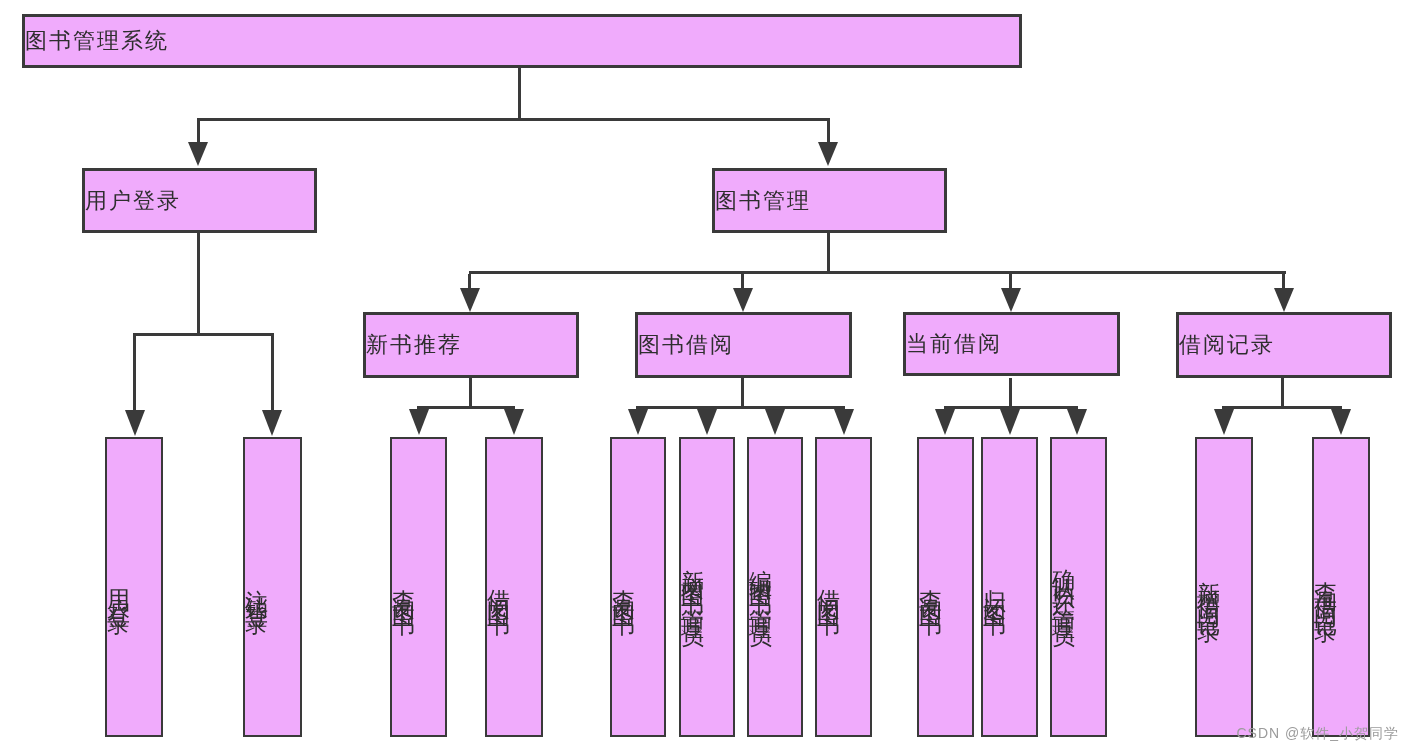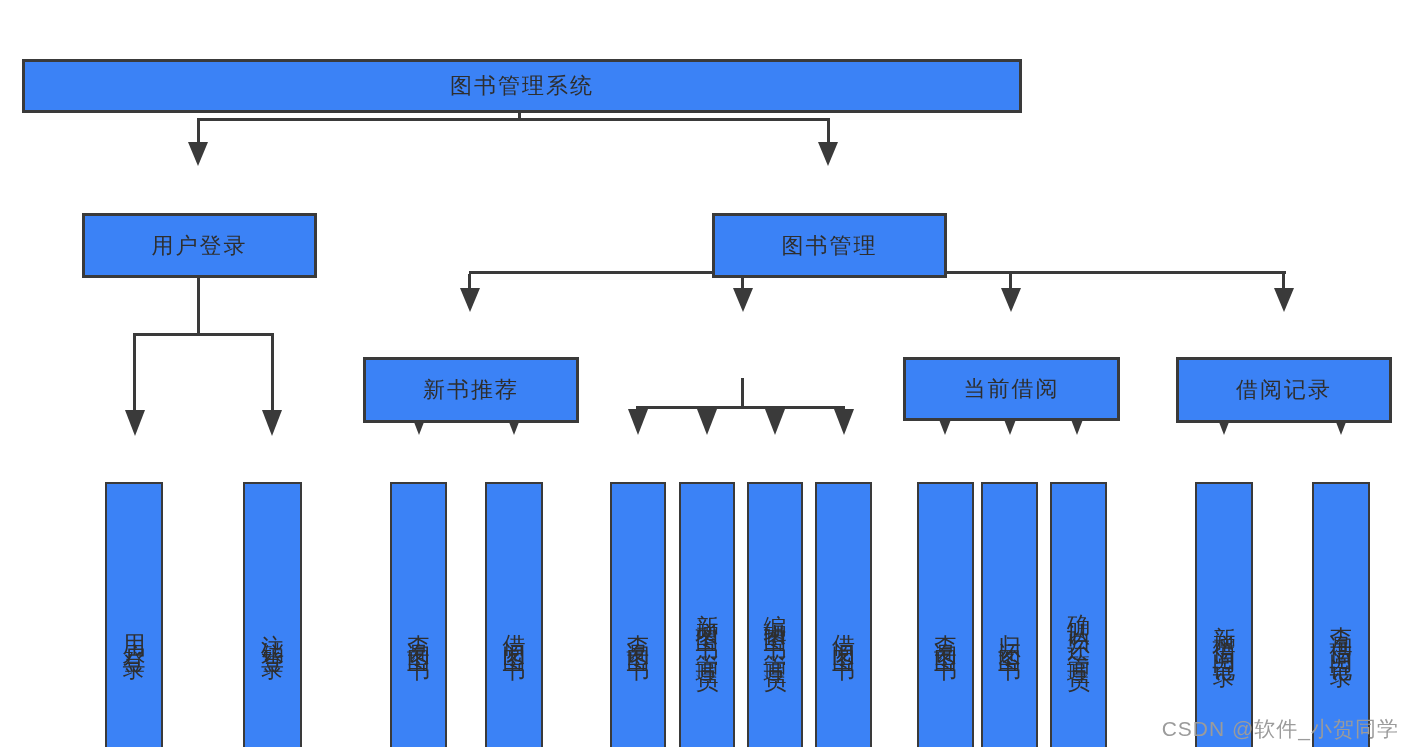--- a/index.html
+++ b/index.html
@@ -4,41 +4,41 @@
 <style>
   html,body{margin:0;padding:0;background:#ffffff;}
   body{width:1405px;height:747px;position:relative;font-family:"Liberation Sans",sans-serif;overflow:hidden;}
   :root{
     --line-color:#3a3a3a;
     --text-color:#2e2e2e;
     --watermark-color:#9b9b9b;
   }
   .canvas{position:absolute;left:0;top:0;width:1405px;height:747px;}
   .box{
-    position:absolute;background:#3b82f6;border:3px solid var(--line-color);
-    box-sizing:border-box;display:flex;align-items:center;justify-content:center;margin-top:45px;
+    position:absolute;background:#f0abfc;border:3px solid var(--line-color);
+    box-sizing:border-box;display:flex;align-items:center;justify-content:flex-start;
   }
   .box.v{border-width:2.5px;}
   .box span{color:var(--text-color);}
   .box.h span{font-size:22px;letter-spacing:2px;white-space:nowrap;}
   .box.v span{
     writing-mode:vertical-rl;text-orientation:mixed;
     font-size:23px;line-height:1;letter-spacing:8px;white-space:nowrap;
   }
   .hl{position:absolute;height:3px;background:var(--line-color);}
   .vl{position:absolute;width:3px;background:var(--line-color);}
   .ah{
     position:absolute;width:0;height:0;
     border-left:10px solid transparent;border-right:10px solid transparent;
     border-top:26px solid var(--line-color);
   }
   .ah.short{border-top-width:24px;}
   .watermark{
     position:absolute;right:6px;bottom:4px;
-    color:var(--watermark-color);font-size:21px;letter-spacing:1px;white-space:nowrap;
+    color:var(--watermark-color);font-size:14px;letter-spacing:1px;white-space:nowrap;
   }
 </style>
 </head>
 <body>
 
 <div class="canvas">
 
   <div class="vl" style="left:518px;top:68px;height:52px"></div>
   <div class="hl" style="left:197px;top:118px;width:633px"></div>
   <div class="vl" style="left:197px;top:120px;height:24px"></div>
@@ -94,20 +94,23 @@
   <div class="box h" style="left:82px;top:168px;width:235px;height:65px">
     <span>用户登录</span>
   </div>
   <div class="box h" style="left:712px;top:168px;width:235px;height:65px">
     <span>图书管理</span>
   </div>
 
   <div class="box h" style="left:363px;top:312px;width:216px;height:66px">
     <span>新书推荐</span>
   </div>
+  <div class="box h" style="left:635px;top:312px;width:217px;height:66px">
+    <span>图书借阅</span>
+  </div>
   <div class="box h" style="left:903px;top:312px;width:217px;height:64px">
     <span>当前借阅</span>
   </div>
   <div class="box h" style="left:1176px;top:312px;width:216px;height:66px">
     <span>借阅记录</span>
   </div>
 
   <div class="box v" style="left:105px;top:437px;width:58px;height:300px">
     <span>用户登录</span>
   </div>

